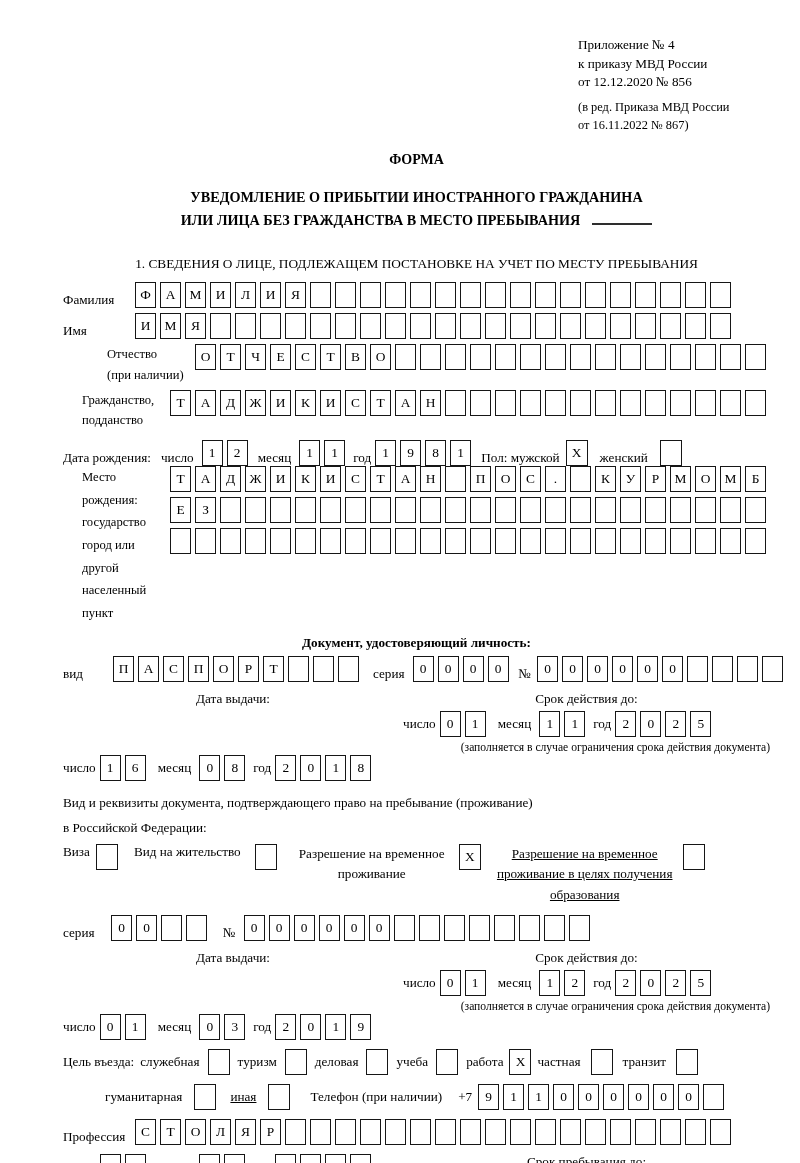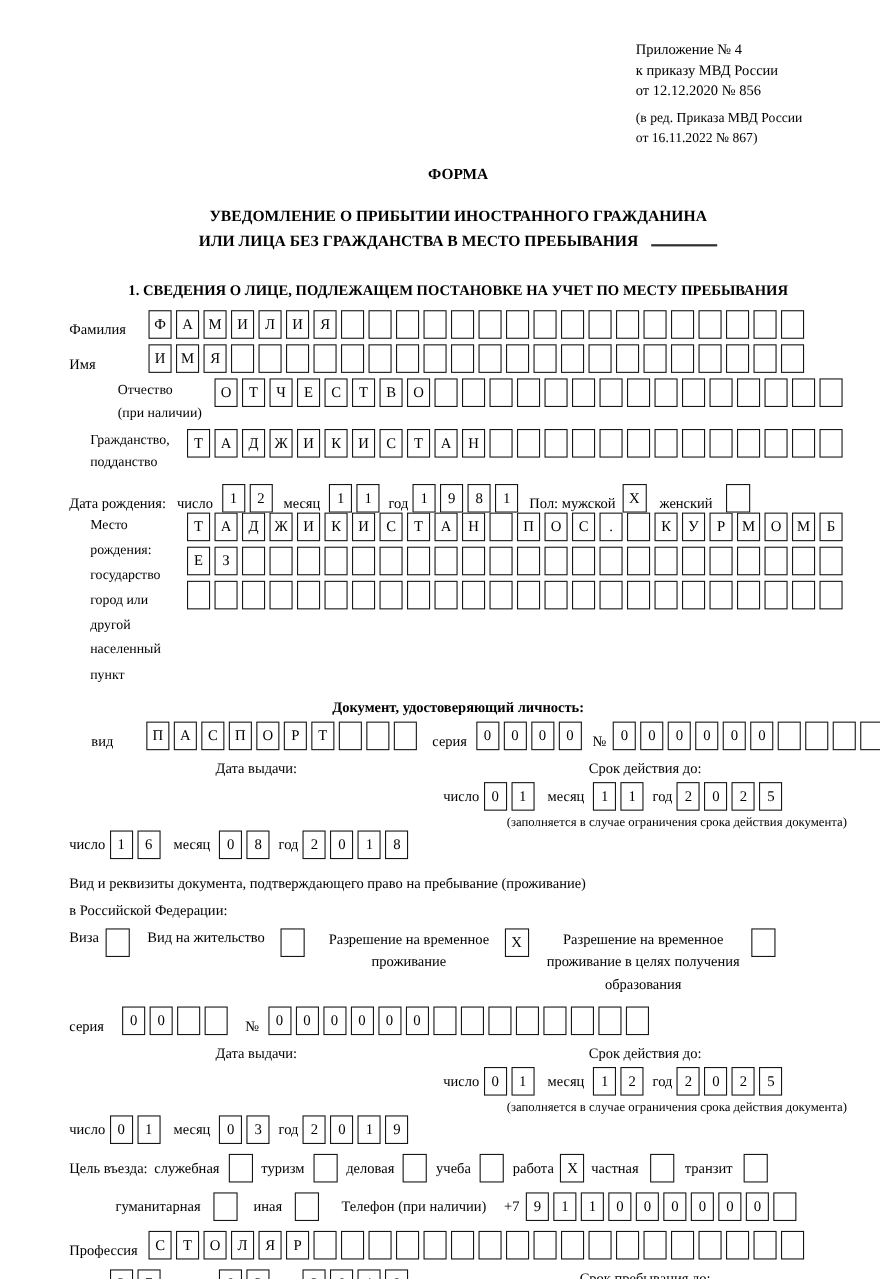--- a/index.html
+++ b/index.html
@@ -6,34 +6,34 @@
   html,body{margin:0;padding:0;background:#ffffff;}
   .sheet{width:800px;min-height:1163px;background:#fff;color:#000;
          font-family:"Liberation Serif","DejaVu Serif",serif;font-size:13.2px;
          padding:36px 30px 24px 63px;position:relative;}
   
   .appendix{margin-left:auto;width:192px;line-height:1.42;}
   .appendix .sub{margin-top:7px;font-size:12.4px;line-height:1.4;}
   .forma{text-align:center;font-weight:bold;margin-top:18px;font-size:14px;}
   .title{text-align:center;font-weight:bold;font-size:14.2px;margin-top:18px;line-height:1.6;}
   .blank{display:inline-block;width:60px;border-bottom:2.4px solid #2e2e2e;margin-left:12px;height:13px;}
-  .sec-h{font-weight:bold;font-size:13.3px;margin-top:25px;margin-bottom:10px;text-align:center;white-space:nowrap;}
+  .sec-h{font-weight:normal;font-size:13.3px;margin-top:25px;margin-bottom:10px;text-align:center;white-space:nowrap;}
   
   .frow{display:flex;align-items:flex-end;margin-top:5px;}
   .frow.top{align-items:flex-start;justify-content:flex-end;}
   .cells{display:inline-flex;flex:none;}
   .cell{flex:none;width:21px;height:26px;border:1.7px solid #161616;margin-right:4px;
         display:inline-flex;align-items:center;justify-content:center;font-size:13.4px;background:#fff;}
   .cbox{width:22px;height:26px;flex:none;display:inline-flex;align-items:center;justify-content:center;
         border:1.7px solid #161616;font-size:13.4px;}
   .lbl{flex:none;}
   .w72{width:72px;} .w88{width:88px;font-size:12.6px;line-height:1.45;}
   .two{line-height:1.6;}
   .ml4{margin-left:4px;} .ml6{margin-left:6px;} .ml8{margin-left:8px;} .ml10{margin-left:10px;}
-  .ml12{margin-left:12px;} .ml14{margin-left:14px;} .ml16{margin-left:16px;} .ml20{margin-left:20px;}
+  .ml12{margin-left:12px;} .ml14{margin-left:14px;text-decoration:underline;} .ml16{margin-left:16px;} .ml20{margin-left:20px;}
   .stack .cells{display:flex;margin-bottom:5px;}
   .stack .cells:last-child{margin-bottom:0;}
   
   .doc-h{text-align:center;font-weight:bold;margin-top:10px;font-size:13.2px;}
   
   .dpair{display:flex;margin-top:9px;align-items:flex-start;}
   .dcol{display:flex;flex-direction:column;}
   .dcol.l{width:340px;flex:none;gap:44px;}
   .dcol.r{flex:1;}
   .dhead{text-align:center;margin-bottom:4px;}
@@ -303,21 +303,21 @@
           <span class="cell"></span>
           <span class="cell"></span>
           <span class="cell"></span>
         </span>
     </span>
   </div>
 
   <div class="doc-h">Документ, удостоверяющий личность:</div>
 
   <div class="frow">
-    <span class="lbl" style="width:40px;margin-left:20px;">вид</span>
+    <span class="lbl" style="width:40px;">вид</span>
     <span class="cells ml10">
         <span class="cell">П</span>
         <span class="cell">А</span>
         <span class="cell">С</span>
         <span class="cell">П</span>
         <span class="cell">О</span>
         <span class="cell">Р</span>
         <span class="cell">Т</span>
         <span class="cell"></span>
         <span class="cell"></span>

